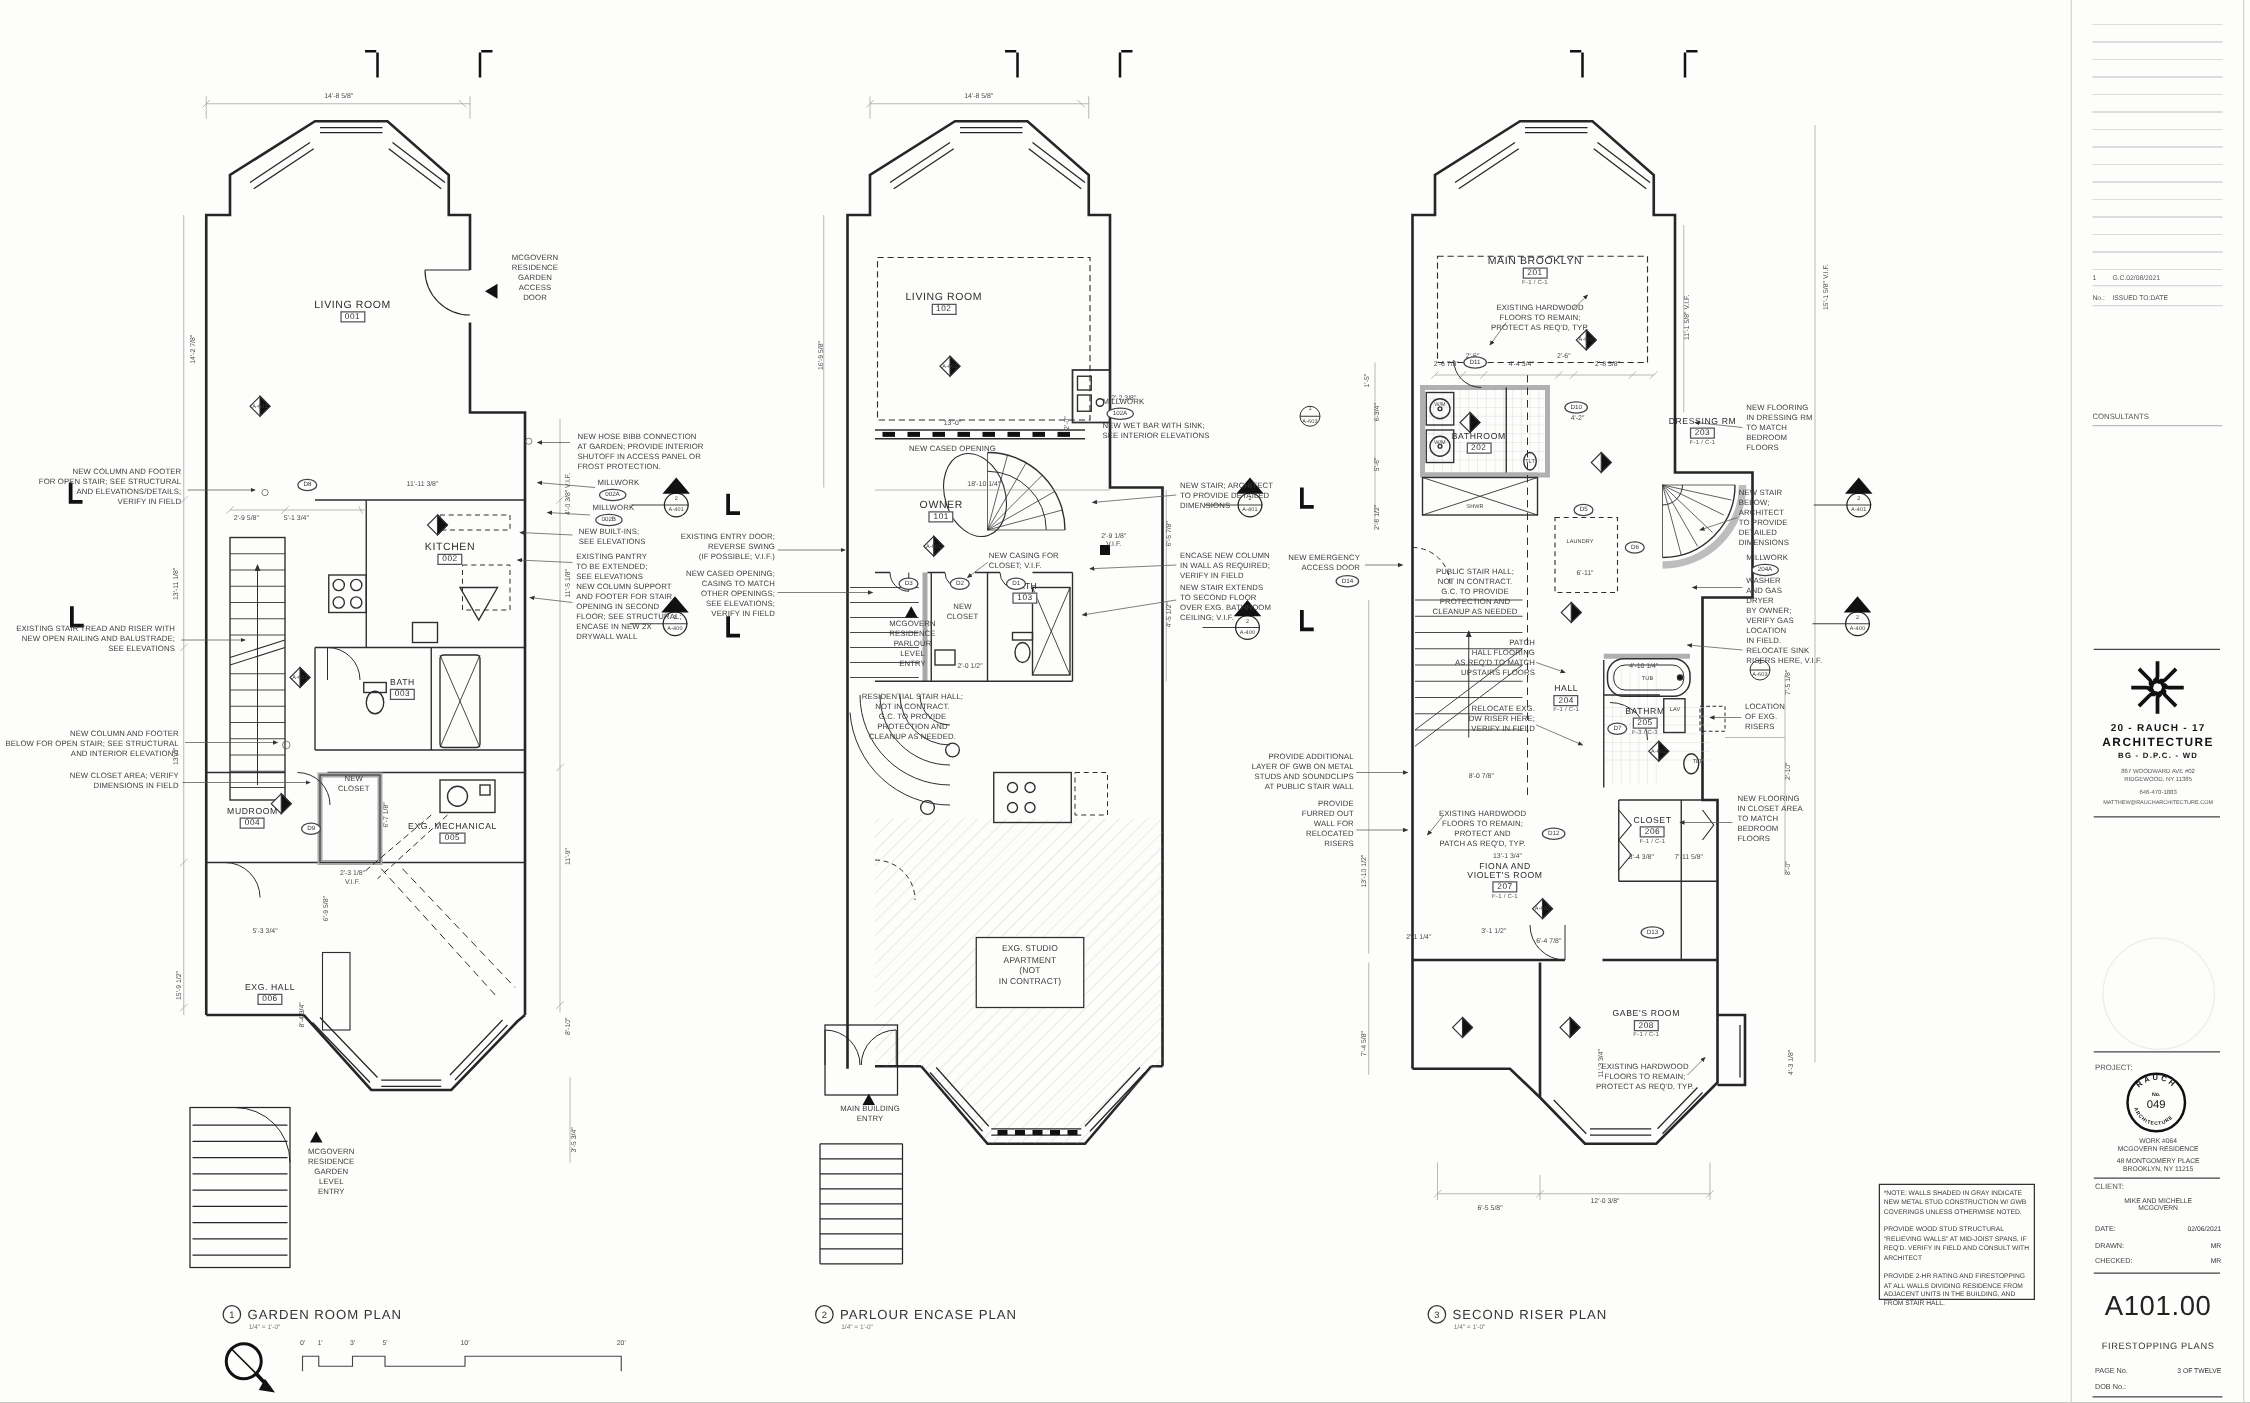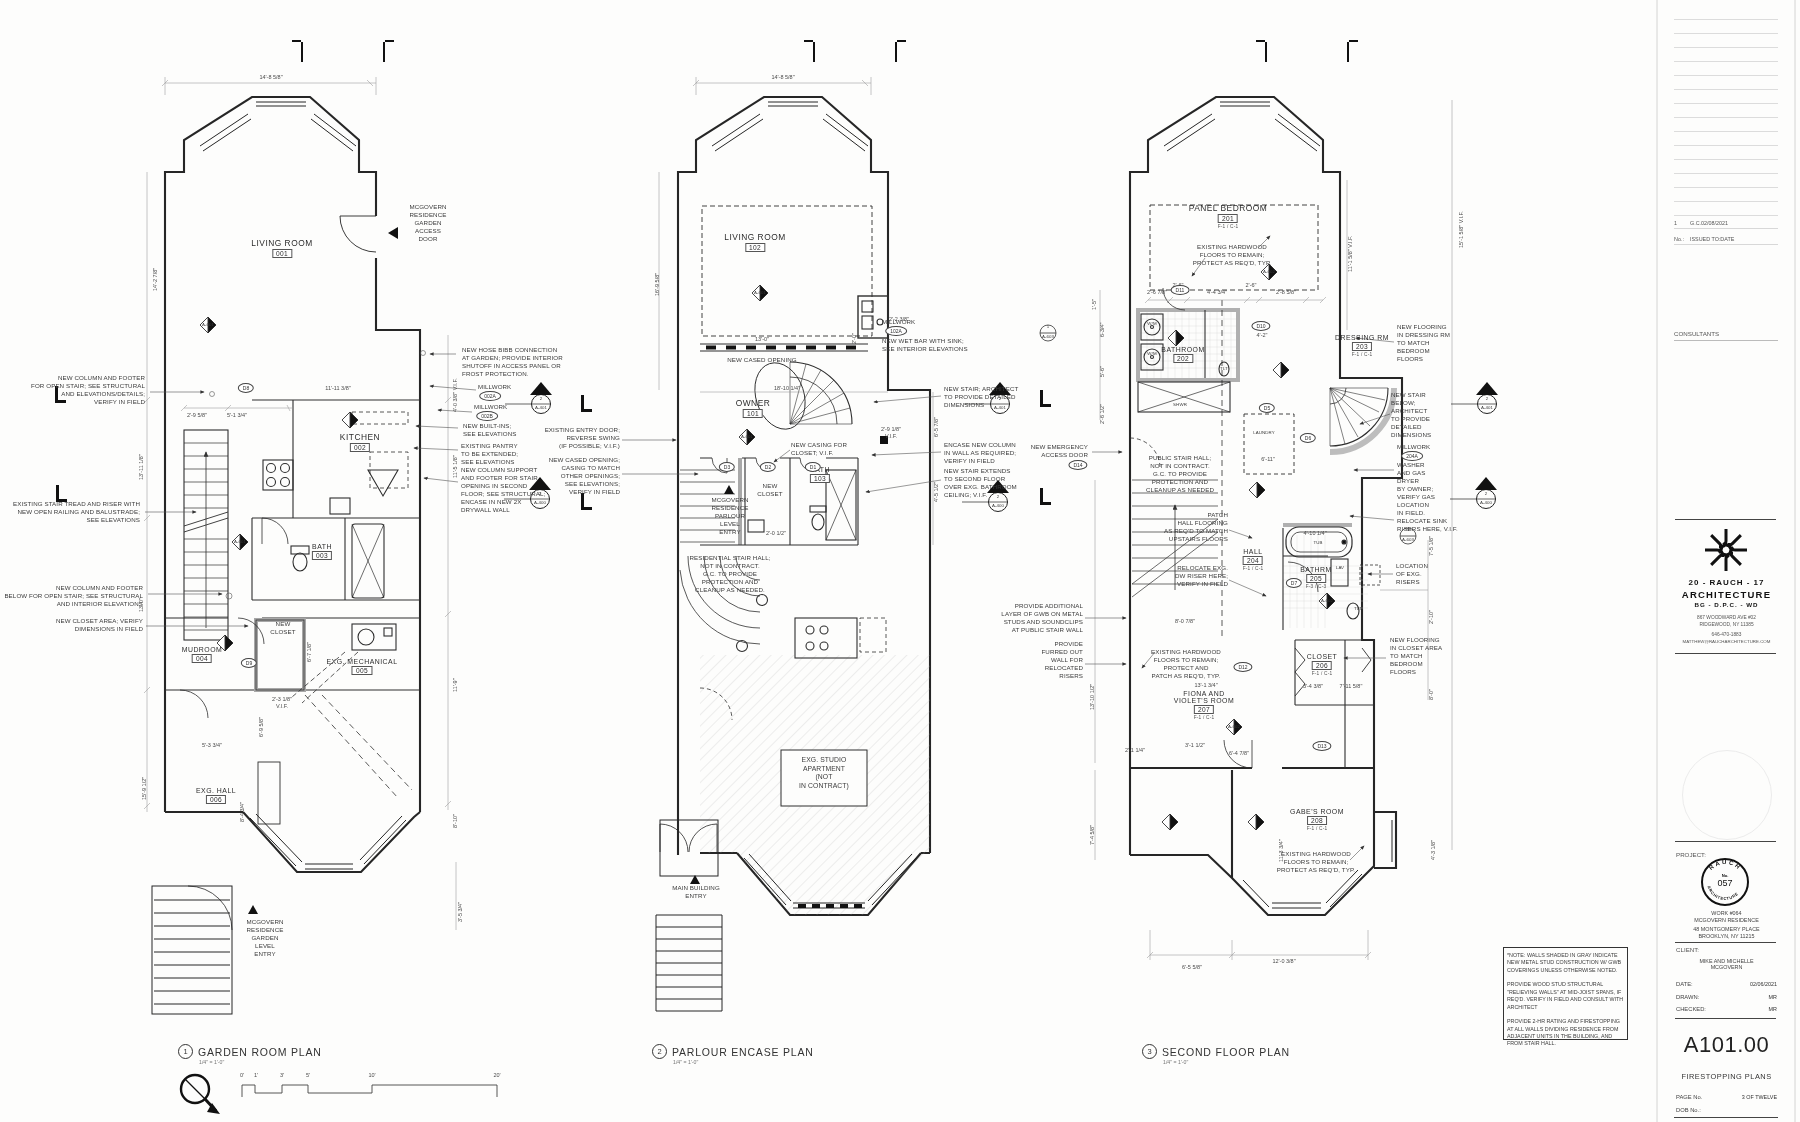--- a/index.html
+++ b/index.html
@@ -483,21 +483,21 @@
 <div class="L dim C" style="left:762px;top:336px;">13'-0"</div>
 <div class="L dim C" style="left:787px;top:385px;">18'-10 1/4"</div>
 <div class="L dim C" style="left:891px;top:426px;">2'-9 1/8"
 V.I.F.</div>
 <div class="L dim V" style="left:933px;top:437px;">6'-5 7/8"</div>
 <div class="L dim V" style="left:933px;top:502px;">4'-5 1/2"</div>
 <div class="L dim C" style="left:776px;top:530px;">2'-0 1/2"</div>
 <div class="L tiny C" style="left:760px;top:290px;">A-601</div>
 <div class="L tiny C" style="left:747px;top:434px;">A-601</div>
 
-<div class="room" style="left:1228px;top:203px;"><span>PANEL BEDROOM</span><span class="nb">201</span><span class="fc">F-1 / C-1</span></div>
+<div class="room" style="left:1228px;top:203px;"><span>MAIN BROOKLYN</span><span class="nb">201</span><span class="fc">F-1 / C-1</span></div>
 <div class="L C" style="left:1232px;top:243px;">EXISTING HARDWOOD
 FLOORS TO REMAIN;
 PROTECT AS REQ'D, TYP.</div>
 <div class="room sm" style="left:1183px;top:346px;"><span>BATHROOM</span><span class="nb">202</span></div>
 <div class="room sm" style="left:1362px;top:334px;"><span>DRESSING RM</span><span class="nb">203</span><span class="fc">F-1 / C-1</span></div>
 <div class="L" style="left:1397px;top:323px;">NEW FLOORING
 IN DRESSING RM
 TO MATCH
 BEDROOM
 FLOORS</div>
@@ -634,21 +634,21 @@
       <span class="pt">GARDEN ROOM PLAN</span>
     </div>
 <div class="pscale" style="left:199px;top:1059px;">1/4" = 1'-0"</div>
 <div class="ptit" style="left:652px;top:1044px;">
       <span class="pnum">2</span>
       <span class="pt">PARLOUR ENCASE PLAN</span>
     </div>
 <div class="pscale" style="left:673px;top:1059px;">1/4" = 1'-0"</div>
 <div class="ptit" style="left:1142px;top:1044px;">
       <span class="pnum">3</span>
-      <span class="pt">SECOND FLOOR PLAN</span>
+      <span class="pt">SECOND RISER PLAN</span>
     </div>
 <div class="pscale" style="left:1163px;top:1059px;">1/4" = 1'-0"</div>
 <div class="L dim C" style="left:242px;top:1072px;">0'</div>
 <div class="L dim C" style="left:256px;top:1072px;">1'</div>
 <div class="L dim C" style="left:282px;top:1072px;">3'</div>
 <div class="L dim C" style="left:308px;top:1072px;">5'</div>
 <div class="L dim C" style="left:372px;top:1072px;">10'</div>
 <div class="L dim C" style="left:497px;top:1072px;">20'</div>
 
 <div class="notebox">*NOTE: WALLS SHADED IN GRAY INDICATE
@@ -707,21 +707,21 @@
   <svg width="52" height="52" viewBox="0 0 52 52">
     <circle cx="26" cy="26" r="23" fill="none" stroke="#111" stroke-width="2"></circle>
     <defs>
       <path id="ctp" d="M8,26 A18,18 0 0 1 44,26"></path>
       <path id="cbp" d="M8,26 A18,18 0 0 0 44,26"></path>
     </defs>
     <text font-size="6" font-weight="bold" fill="#111" letter-spacing="2"><textPath href="#ctp" startOffset="22%">RAUCH</textPath></text>
     <text font-size="4" font-weight="bold" fill="#111" letter-spacing="0.6"><textPath href="#cbp" startOffset="8%">ARCHITECTURE</textPath></text>
   </svg>
   <div style="position:absolute;left:0;top:17px;width:52px;text-align:center;font-size:4.2px;font-weight:bold;color:#111;">No.</div>
-  <div style="position:absolute;left:0;top:22px;width:52px;text-align:center;font-size:9px;color:#111;">057</div>
+  <div style="position:absolute;left:0;top:22px;width:52px;text-align:center;font-size:9px;color:#111;">049</div>
 </div>
 <div class="tb" style="left:1676px;top:910px;width:101px;text-align:center;font-size:5.4px;color:#444;">WORK #064</div>
 <div class="tb" style="left:1676px;top:917px;width:101px;text-align:center;font-size:5.4px;color:#444;">MCGOVERN RESIDENCE</div>
 <div class="tb" style="left:1676px;top:926px;width:101px;text-align:center;font-size:5.4px;color:#444;">48 MONTGOMERY PLACE</div>
 <div class="tb" style="left:1676px;top:933px;width:101px;text-align:center;font-size:5.4px;color:#444;">BROOKLYN, NY 11215</div>
 <div class="rule" style="top:942px;"></div>
 <div class="tb" style="left:1676px;top:946px;font-size:6.2px;color:#555;">CLIENT:</div>
 <div class="tb" style="left:1676px;top:958px;width:101px;text-align:center;font-size:5.4px;color:#444;white-space:pre-line;">MIKE AND MICHELLE
 MCGOVERN</div>
 <div class="kv" style="top:981px;">

